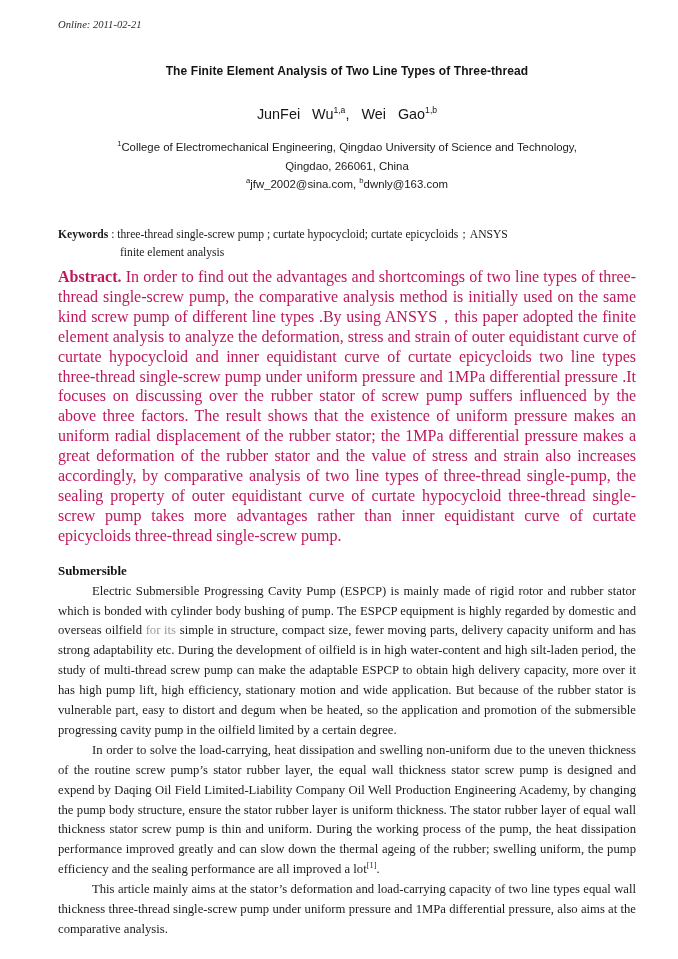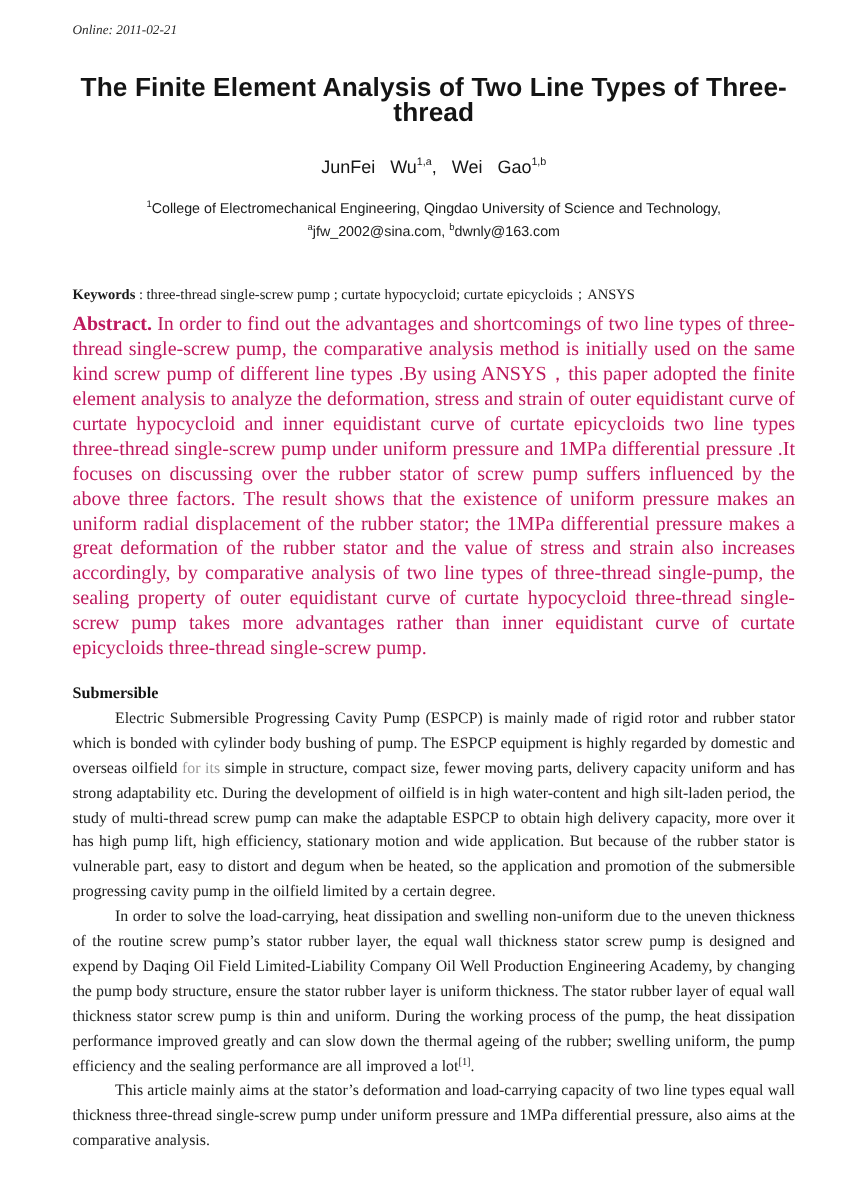--- a/index.html
+++ b/index.html
@@ -41,21 +41,21 @@
     padding-top: 0px;
     white-space: nowrap;
   }
 
   
   .title-block {
     margin-top: 30px;
     text-align: center;
     font-family: "Liberation Sans", sans-serif;
     font-weight: bold;
-    font-size: 21px;
+    font-size: 12px;
     letter-spacing: 0.1px;
     color: #141414;
   }
   .title-line-1 { line-height: 20px; }
   .title-line-2 { margin-top: 23px; line-height: 20px; }
 
   
   .authors {
     margin-top: 25px;
     text-align: center;
@@ -155,24 +155,25 @@
   </div>
 
   <div class="title-block">
     <div class="title-line-1">The Finite Element Analysis of Two Line Types of Three-thread</div>
   </div>
 
   <div class="authors"><span>JunFei   Wu</span><sup>1,a</sup><span>,   </span><span>Wei   Gao</span><sup>1,b</sup></div>
 
   <div class="affiliation">
     <div><sup>1</sup><span>College of Electromechanical Engineering, Qingdao University of Science and Technology,</span></div>
+    <div>Qingdao, 266061, China</div>
     <div><sup>a</sup><span>jfw_2002@sina.com,</span> <sup>b</sup><span>dwnly@163.com</span></div>
   </div>
 
-  <div class="keywords"><span class="kw-label">Keywords</span><span> : three-thread  single-screw pump ; curtate hypocycloid; curtate  epicycloids；ANSYS</span></div>
+  <div class="keywords"><span class="kw-label">Keywords</span><span> : three-thread  single-screw pump ; curtate hypocycloid; curtate  epicycloids；ANSYS</span><span class="kw-line2">finite element analysis</span></div>
 
   <p class="abstract"><span class="lead">Abstract.</span><span> In order to find out the advantages and shortcomings of two line types of three-thread single-screw pump, the comparative analysis method is initially used on the same kind screw pump of different line types .By using ANSYS，this paper adopted the finite element analysis to analyze the deformation, stress and strain of outer equidistant curve of curtate hypocycloid and inner equidistant curve of curtate epicycloids two line types three-thread single-screw pump under uniform pressure and 1MPa differential pressure .It focuses on discussing over the rubber stator of screw pump suffers influenced by the above three factors. The result shows that the existence of uniform pressure makes an uniform radial displacement of the rubber stator; the 1MPa differential pressure makes a great deformation of the rubber stator and the value of stress and strain also increases accordingly, by comparative analysis of two line types of three-thread single-pump, the sealing property of outer equidistant curve of curtate hypocycloid three-thread single-screw pump takes more advantages rather than inner equidistant curve of curtate epicycloids three-thread single-screw pump.</span></p>
 
   <h2 class="section-heading">Submersible</h2>
 
   <p class="body-para"><span>Electric Submersible Progressing Cavity Pump (ESPCP) is mainly made of rigid rotor and rubber stator which is bonded with cylinder body bushing of pump. The ESPCP equipment is highly regarded by domestic and overseas oilfield </span><span class="faded">for its</span><span> simple in structure, compact size,   fewer moving parts, delivery capacity uniform and has strong adaptability etc. During the development of oilfield is in high water-content and high silt-laden period, the study of multi-thread screw pump can make the adaptable ESPCP to obtain high delivery capacity, more over it has high pump lift, high efficiency, stationary motion and wide application. But because of the rubber stator is vulnerable part, easy to distort and degum when be heated, so the application and promotion of the submersible progressing cavity pump in the oilfield limited by a certain degree.</span></p>
 
   <p class="body-para"><span>In order to solve the load-carrying, heat dissipation and swelling non-uniform due to the uneven thickness of the routine screw pump’s stator rubber layer, the equal wall thickness stator screw pump is designed and expend by Daqing Oil Field Limited-Liability Company Oil Well Production Engineering Academy, by changing the pump body structure, ensure the stator rubber layer is uniform thickness. The stator rubber layer of equal wall thickness stator screw pump is thin and uniform. During the working process of the pump, the heat dissipation performance improved greatly and can slow down the thermal ageing of the rubber; swelling uniform, the pump efficiency and the sealing performance are all improved a lot</span><sup class="ref">[1]</sup><span>.</span></p>
 
   <p class="body-para">This article mainly aims at the stator’s deformation and load-carrying capacity of two line types equal wall thickness three-thread single-screw pump under uniform pressure and 1MPa differential pressure, also aims at the comparative analysis.</p>

